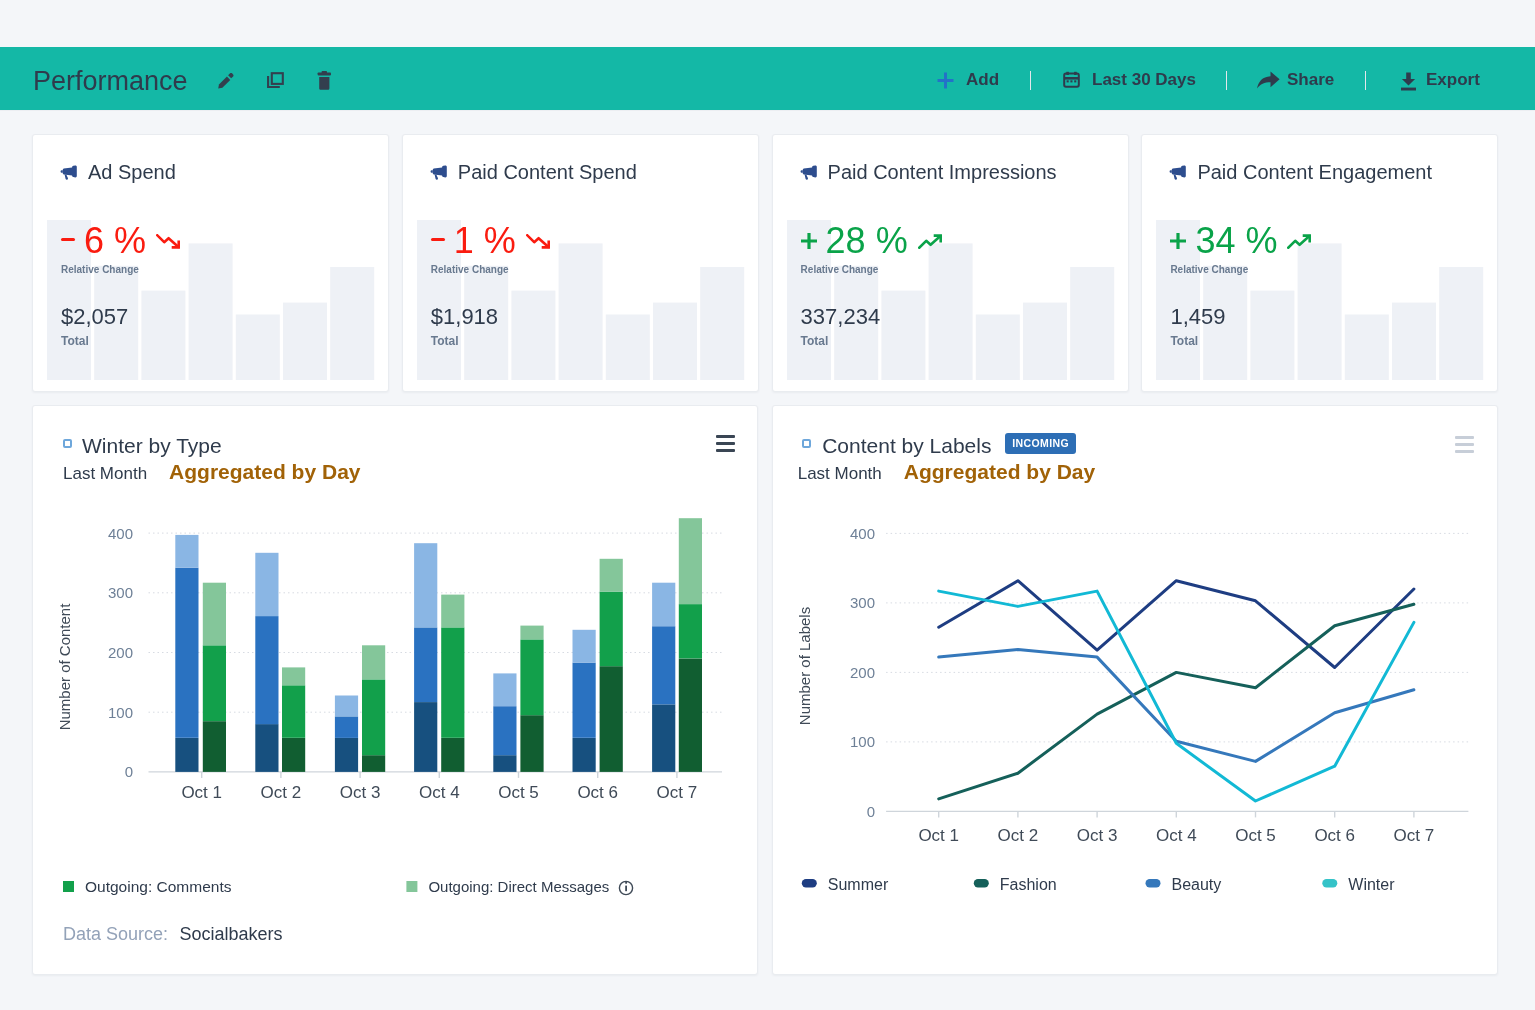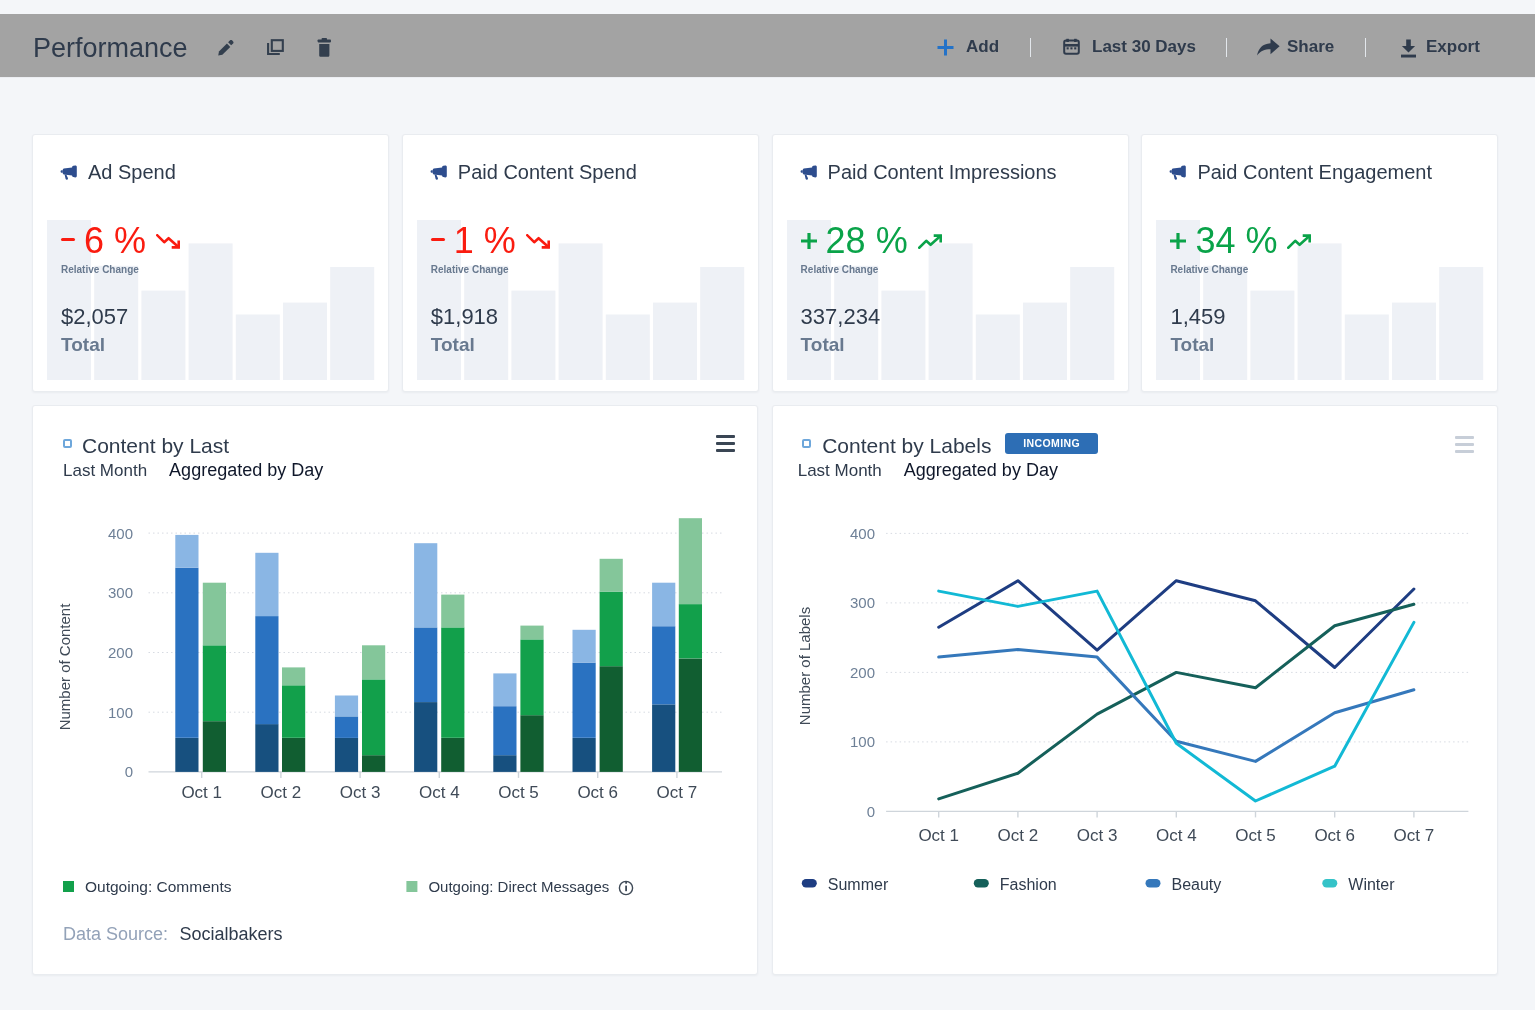--- a/index.html
+++ b/index.html
@@ -1,37 +1,37 @@
 <!DOCTYPE html>
 <html><head>
 <meta charset="utf-8">
 <style>
 * { margin:0; padding:0; box-sizing:border-box; }
 html,body { width:1535px; height:1010px; font-family:"Liberation Sans", sans-serif; background:#f4f6f9; overflow:hidden; }
 #page { position:relative; width:1535px; height:1010px; background:#f4f6f9; }
-#topbar { position:absolute; left:0; top:14px; width:1535px; height:64px; background:#a3a3a3; border-bottom:1px solid #eceef2; }
+#topbar { position:absolute; left:0; top:47px; width:1535px; height:64px; background:#14b8a6; border-bottom:1px solid #eceef2; }
 .abs { position:absolute; }
 .card { position:absolute; background:#fff; border:1px solid #e9ecf0; border-radius:3px; box-shadow:0 1px 2px rgba(44,62,80,.05); }
 .kpi { top:134px; width:357px; height:258px; overflow:hidden; }
 .khead { position:absolute; left:27px; top:26px; display:flex; align-items:center; }
 .khead span { margin-left:11px; font-size:20px; color:#2f3b4c; }
 .kpct { position:absolute; left:28px; top:88px; font-size:36px; line-height:36px; white-space:nowrap; display:flex; align-items:center; }
 .kpct .sign { display:inline-block; margin-right:9px; border-radius:1.5px; }
 .kpct .pc { margin-left:10px; }
 .kpct .ticon { margin-left:10px; }
 .red { color:#fa1c10; }
 .green { color:#0aa349; }
 .klabel { position:absolute; left:28px; top:129px; font-size:10px; font-weight:bold; color:#68798f; }
 .kval { position:absolute; left:28px; top:169px; font-size:22px; color:#2f3b4c; }
-.klabel2 { position:absolute; left:28px; top:199px; font-size:19px; font-weight:bold; color:#68798f; }
+.klabel2 { position:absolute; left:28px; top:199px; font-size:12px; font-weight:bold; color:#68798f; }
 .chartcard { top:405px; width:726px; height:570px; }
 .cc-check { position:absolute; left:30px; top:33px; width:9px; height:9px; border:2px solid #6ea7db; border-radius:2px; background:#fff; }
 .cc-title { position:absolute; left:49px; top:28px; font-size:21px; color:#2f3b4c; }
 .cc-sub { position:absolute; left:30px; top:54px; font-size:17px; color:#2f3b4c; }
-.cc-sub .gray { color:#0f172a; font-size:18px; margin-left:22px; }
+.cc-sub .gray { color:#a16207; font-size:21px; margin-left:22px;font-weight:bold; }
 .burger div { height:3px; border-radius:1px; margin-bottom:4px; }
 </style>
 </head>
 <body>
 <div id="page">
   <div id="topbar">
     <span class="abs" style="left:33px; top:19px; font-size:27px; color:#2f3b4c;">Performance</span>
     <svg class="abs" style="left:217.5px; top:24px;" width="18.5" height="18" viewBox="0 0 17 16" fill="#333f4e">
         <path d="M0.9 12.1 L8.2 4.8 L11.3 7.9 L4.0 15.2 L0.2 15.9 Z"></path>
         <path d="M9.3 3.7 L11.1 1.9 C11.6 1.4 12.4 1.4 12.9 1.9 L13.9 2.9 C14.4 3.4 14.4 4.2 13.9 4.7 L12.1 6.5 Z"></path>
@@ -179,21 +179,21 @@
           <polyline points="1.3 13.7 8.2 6.8 12.6 10.8 22 2.4" stroke-linejoin="round"></polyline>
           <polyline points="17 1.6 22.7 1.6 22.7 7.3" fill="none"></polyline>
         </svg></div>
     <div class="klabel">Relative Change</div>
     <div class="kval">1,459</div>
     <div class="klabel2">Total</div>
   </div>
 
   <div class="card chartcard" style="left:32px;">
     <div class="cc-check"></div>
-    <div class="cc-title">Content by Last</div>
+    <div class="cc-title">Winter by Type</div>
     <div class="abs burger" style="left:683px; top:29px; width:19px;">
       <div style="background:#3a4654;"></div>
         <div style="background:#3a4654;"></div>
         <div style="background:#3a4654;"></div>
     </div>
     <div class="cc-sub">Last Month<span class="gray">Aggregated by Day</span></div>
     <svg class="abs" style="left:0; top:0;" width="724" height="568">
         <line x1="115.5" y1="306.2" x2="689" y2="306.2" stroke="#d7dbe2" stroke-width="1" stroke-dasharray="1.5 3"></line>
         <line x1="115.5" y1="246.5" x2="689" y2="246.5" stroke="#d7dbe2" stroke-width="1" stroke-dasharray="1.5 3"></line>
         <line x1="115.5" y1="186.8" x2="689" y2="186.8" stroke="#d7dbe2" stroke-width="1" stroke-dasharray="1.5 3"></line>
@@ -269,21 +269,21 @@
         <rect x="592.2" y="475.8" width="1.8" height="1.9" fill="#3f4a57"></rect>
         <rect x="592.2" y="479.6" width="1.8" height="5.6" fill="#3f4a57"></rect>
         <text x="30" y="534" font-size="18" fill="#93a2b8">Data Source:</text>
         <text x="146.5" y="534" font-size="18" fill="#2f3b4c">Socialbakers</text>
       </svg>
   </div>
 
   <div class="card chartcard" style="left:772.2px;">
     <div class="cc-check" style="left:29px;"></div>
     <div class="cc-title">Content by Labels</div>
-    <div class="abs" style="left:232px; top:26.5px; height:21.5px; background:#2d6eb5; border-radius:3px; color:#fff; font-size:10.5px; font-weight:bold; letter-spacing:.4px; padding:0 18px; display:flex; align-items:center;">INCOMING</div>
+    <div class="abs" style="left:232px; top:26.5px; height:21.5px; background:#2d6eb5; border-radius:3px; color:#fff; font-size:10.5px; font-weight:bold; letter-spacing:.4px; padding:0 7px; display:flex; align-items:center;">INCOMING</div>
     <div class="abs burger" style="left:682px; top:30px; width:19px;">
       <div style="background:#c7ced8;"></div>
         <div style="background:#c7ced8;"></div>
         <div style="background:#c7ced8;"></div>
     </div>
     <div class="cc-sub" style="left:24.5px;">Last Month<span class="gray">Aggregated by Day</span></div>
     <svg class="abs" style="left:0; top:0;" width="724" height="568">
         <line x1="113.1" y1="335.9" x2="695.4" y2="335.9" stroke="#d7dbe2" stroke-width="1" stroke-dasharray="1.5 3"></line>
         <line x1="113.1" y1="266.4" x2="695.4" y2="266.4" stroke="#d7dbe2" stroke-width="1" stroke-dasharray="1.5 3"></line>
         <line x1="113.1" y1="196.9" x2="695.4" y2="196.9" stroke="#d7dbe2" stroke-width="1" stroke-dasharray="1.5 3"></line>

